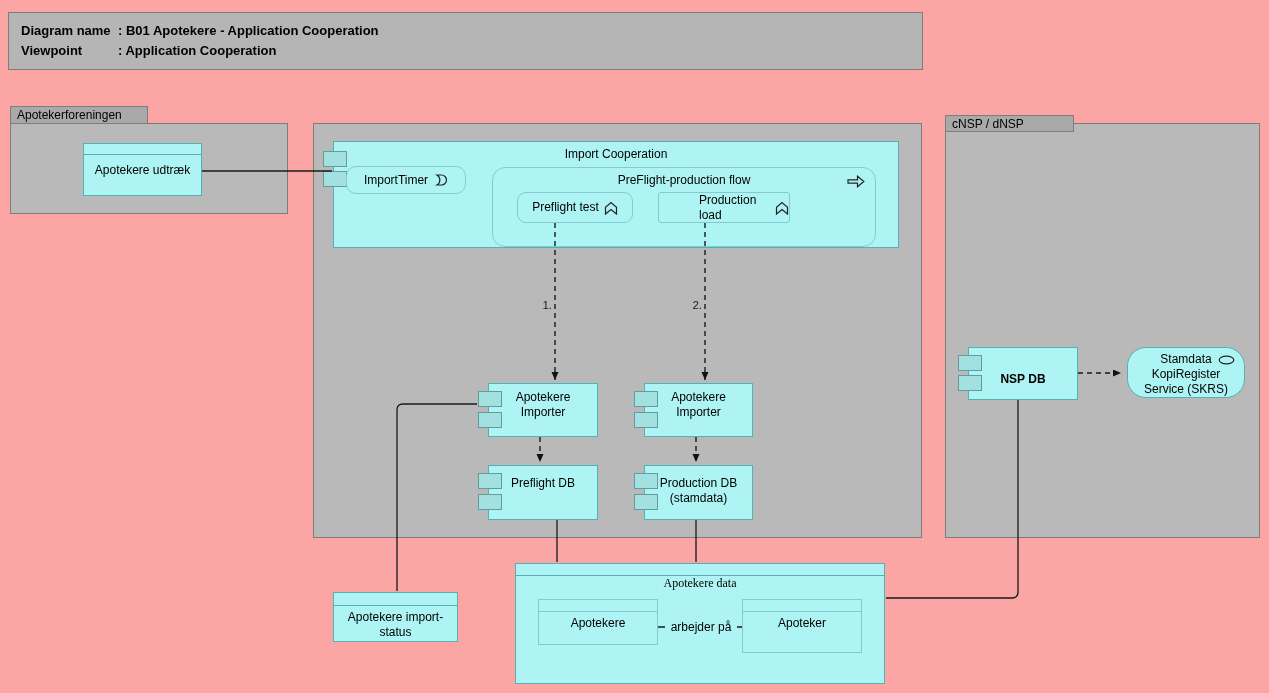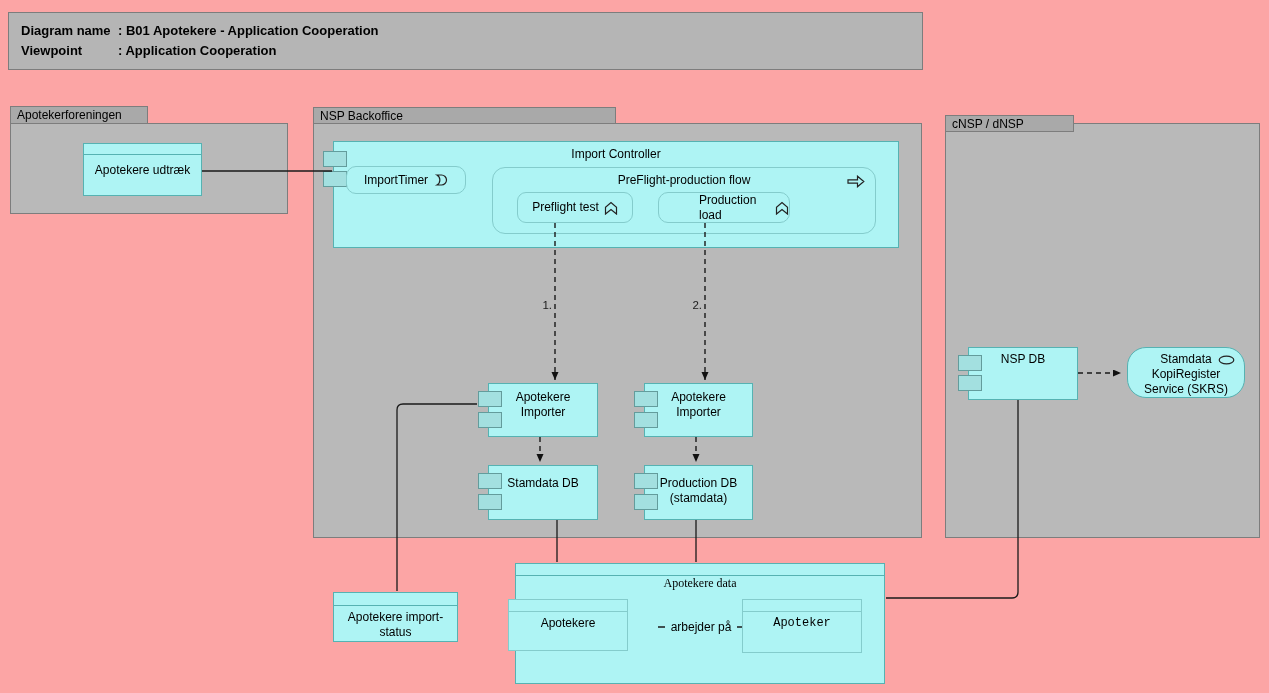--- a/index.html
+++ b/index.html
@@ -39,59 +39,58 @@
 <div class="canvas">
 
   <div class="abs titlebox" style="left:8px;top:12px;width:915px;height:58px;">
     <div><span class="t-label">Diagram name</span><span>:</span> <span>B01 Apotekere - Application Cooperation</span></div>
     <div><span class="t-label">Viewpoint</span><span>:</span> <span>Application Cooperation</span></div>
   </div>
 
   <div class="abs gtab" style="left:10px;top:106px;width:138px;height:18px;">Apotekerforeningen</div>
   <div class="abs gbody" style="left:10px;top:123px;width:278px;height:91px;"></div>
 
-  <div class="abs gtab" style="left:313px;top:107px;width:303px;height:17px;">NSP Backoffice</div>
   <div class="abs gbody" style="left:313px;top:123px;width:609px;height:415px;"></div>
 
   <div class="abs gtab" style="left:945px;top:115px;width:129px;height:17px;">cNSP / dNSP</div>
   <div class="abs gbody" style="left:945px;top:123px;width:315px;height:415px;"></div>
 
   <div class="abs cyan" style="left:83px;top:143px;width:119px;height:53px;">
     <div class="band" style="height:10px;"></div>
     <div class="lbl center" style="margin-top:8px;">Apotekere udtræk</div>
   </div>
 
   <div class="abs cyan" style="left:333px;top:141px;width:566px;height:107px;">
     <div class="port" style="top:9px;"></div>
     <div class="port" style="top:29px;"></div>
-    <div class="lbl center" style="margin-top:5px;">Import Controller</div>
+    <div class="lbl center" style="margin-top:5px;">Import Cooperation</div>
   </div>
 
   <div class="abs rounded flexrow" style="left:346px;top:166px;width:120px;height:28px;border-radius:10px;">
     <span class="lbl">ImportTimer</span>
     <svg class="icon" width="15" height="12" viewBox="0 0 15 12">
       <path d="M4,1 H8.5 A5,5 0 0 1 8.5,11 H4 A5.8,5.8 0 0 0 4,1 Z"></path>
     </svg>
   </div>
 
-  <div class="abs rounded" style="left:492px;top:167px;width:384px;height:67px;border-radius:13px;">
+  <div class="abs rounded" style="left:492px;top:167px;width:384px;height:80px;border-radius:13px;">
     <div class="lbl center" style="margin-top:5px;">PreFlight-production flow</div>
     <svg class="icon corner-icon" style="right:10px;top:7px;" width="18" height="13" viewBox="0 0 18 13">
       <path d="M1,4.8 H10.5 V1.2 L16.8,6.5 L10.5,11.8 V8.2 H1 Z"></path>
     </svg>
   </div>
 
   <div class="abs rounded flexrow" style="left:517px;top:192px;width:116px;height:31px;border-radius:9px;">
     <span class="lbl">Preflight test</span>
     <svg class="icon" width="14" height="14" viewBox="0 0 14 14">
       <path d="M1.5,13 V6.2 L7,1.5 L12.5,6.2 V13 L7,8.5 Z"></path>
     </svg>
   </div>
 
-  <div class="abs rounded flexrow" style="left:658px;top:192px;width:132px;height:31px;border-radius:10px;padding-left:40px;">
+  <div class="abs rounded flexrow" style="left:658px;top:192px;width:132px;height:31px;border-radius:3px;padding-left:40px;">
     <span class="lbl">Production load</span>
     <svg class="icon" width="14" height="14" viewBox="0 0 14 14">
       <path d="M1.5,13 V6.2 L7,1.5 L12.5,6.2 V13 L7,8.5 Z"></path>
     </svg>
   </div>
 
   <div class="abs cyan" style="left:488px;top:383px;width:110px;height:54px;">
     <div class="port" style="top:7px;"></div>
     <div class="port" style="top:28px;"></div>
     <div class="lbl center" style="margin-top:6px;padding:0 8px;">Apotekere Importer</div>
@@ -99,60 +98,60 @@
 
   <div class="abs cyan" style="left:644px;top:383px;width:109px;height:54px;">
     <div class="port" style="top:7px;"></div>
     <div class="port" style="top:28px;"></div>
     <div class="lbl center" style="margin-top:6px;padding:0 8px;">Apotekere Importer</div>
   </div>
 
   <div class="abs cyan" style="left:488px;top:465px;width:110px;height:55px;">
     <div class="port" style="top:7px;"></div>
     <div class="port" style="top:28px;"></div>
-    <div class="lbl center" style="margin-top:10px;">Stamdata DB</div>
+    <div class="lbl center" style="margin-top:10px;">Preflight DB</div>
   </div>
 
   <div class="abs cyan" style="left:644px;top:465px;width:109px;height:55px;">
     <div class="port" style="top:7px;"></div>
     <div class="port" style="top:28px;"></div>
     <div class="lbl center" style="margin-top:10px;padding:0 8px;text-align:center;">Production DB (stamdata)</div>
   </div>
 
   <div class="abs cyan" style="left:968px;top:347px;width:110px;height:53px;">
     <div class="port" style="top:7px;"></div>
     <div class="port" style="top:27px;"></div>
-    <div class="lbl center" style="margin-top:4px;">NSP DB</div>
+    <div class="lbl center" style="margin-top:24px;font-weight:bold;">NSP DB</div>
   </div>
 
   <div class="abs rounded" style="left:1127px;top:347px;width:118px;height:51px;border-radius:19px;border-color:var(--accent_border);">
     <svg class="icon corner-icon" style="right:9px;top:7px;" width="17" height="10" viewBox="0 0 17 10">
       <ellipse cx="8.5" cy="5" rx="7.3" ry="3.8"></ellipse>
     </svg>
     <div class="lbl center" style="margin-top:4px;padding:0 12px;">Stamdata KopiRegister Service (SKRS)</div>
   </div>
 
   <div class="abs cyan" style="left:333px;top:592px;width:125px;height:50px;">
     <div class="band" style="height:12px;"></div>
     <div class="lbl center" style="margin-top:4px;padding:0 0;">Apotekere import-status</div>
   </div>
 
   <div class="abs cyan" style="left:515px;top:563px;width:370px;height:121px;">
     <div class="band" style="height:11px;"></div>
     <div class="lbl center" style="margin-top:0;font-family:Liberation Serif, serif;">Apotekere data</div>
   </div>
 
-  <div class="abs cyan" style="left:508px;top:599px;width:120px;height:52px;border-color:var(--inner_border);">
+  <div class="abs cyan" style="left:538px;top:599px;width:120px;height:46px;border-color:var(--inner_border);">
     <div class="band" style="height:11px;border-color:var(--inner_border);"></div>
     <div class="lbl center" style="margin-top:4px;">Apotekere</div>
   </div>
 
   <div class="abs cyan" style="left:742px;top:599px;width:120px;height:54px;border-color:var(--inner_border);">
     <div class="band" style="height:11px;border-color:var(--inner_border);"></div>
-    <div class="lbl center" style="margin-top:4px;font-family:Liberation Mono, monospace;">Apoteker</div>
+    <div class="lbl center" style="margin-top:4px;">Apoteker</div>
   </div>
 
   <span class="linemask" style="left:665px;top:619px;width:72px;">arbejder på</span>
 
   <svg class="overlay" width="1269" height="693" viewBox="0 0 1269 693">
     <defs>
       <marker id="arr" markerWidth="9" markerHeight="8" refX="8" refY="3.5" orient="auto" markerUnits="userSpaceOnUse">
         <path d="M0,0 L8,3.5 L0,7 Z" fill="#111"></path>
       </marker>
     </defs>

